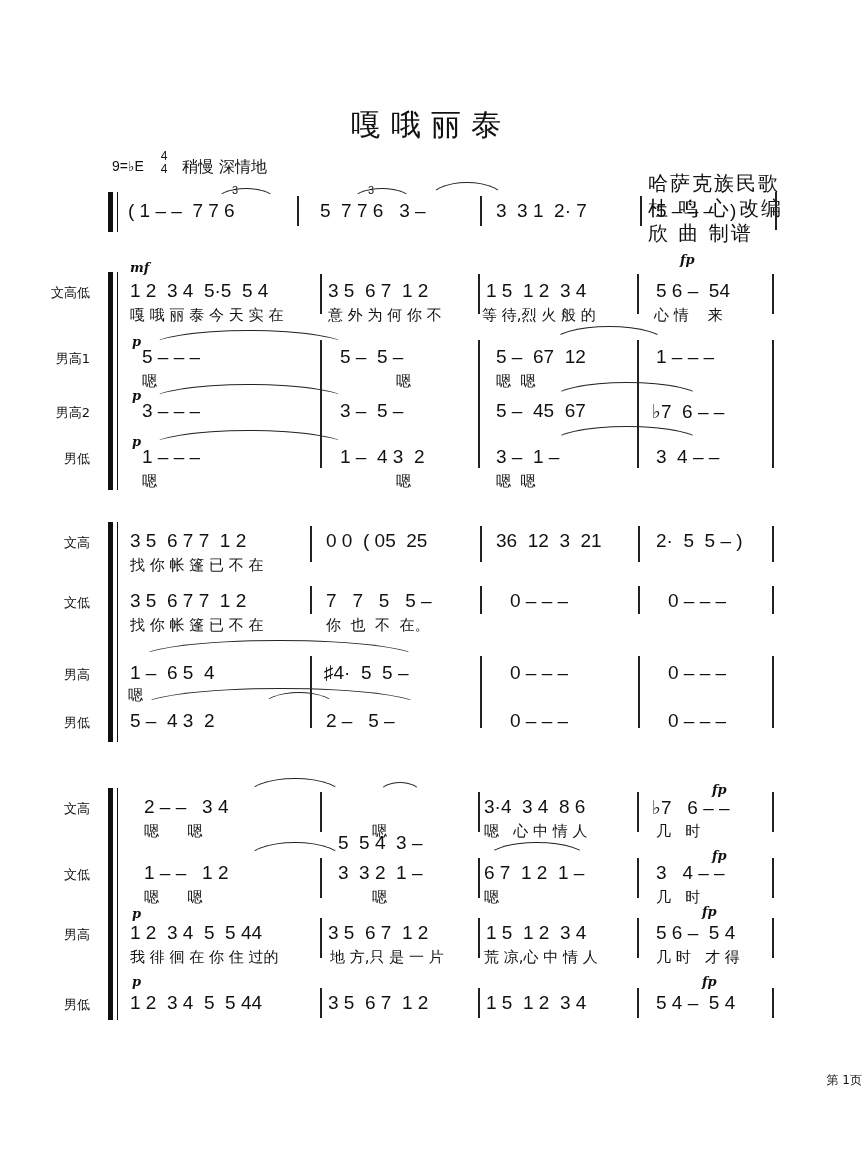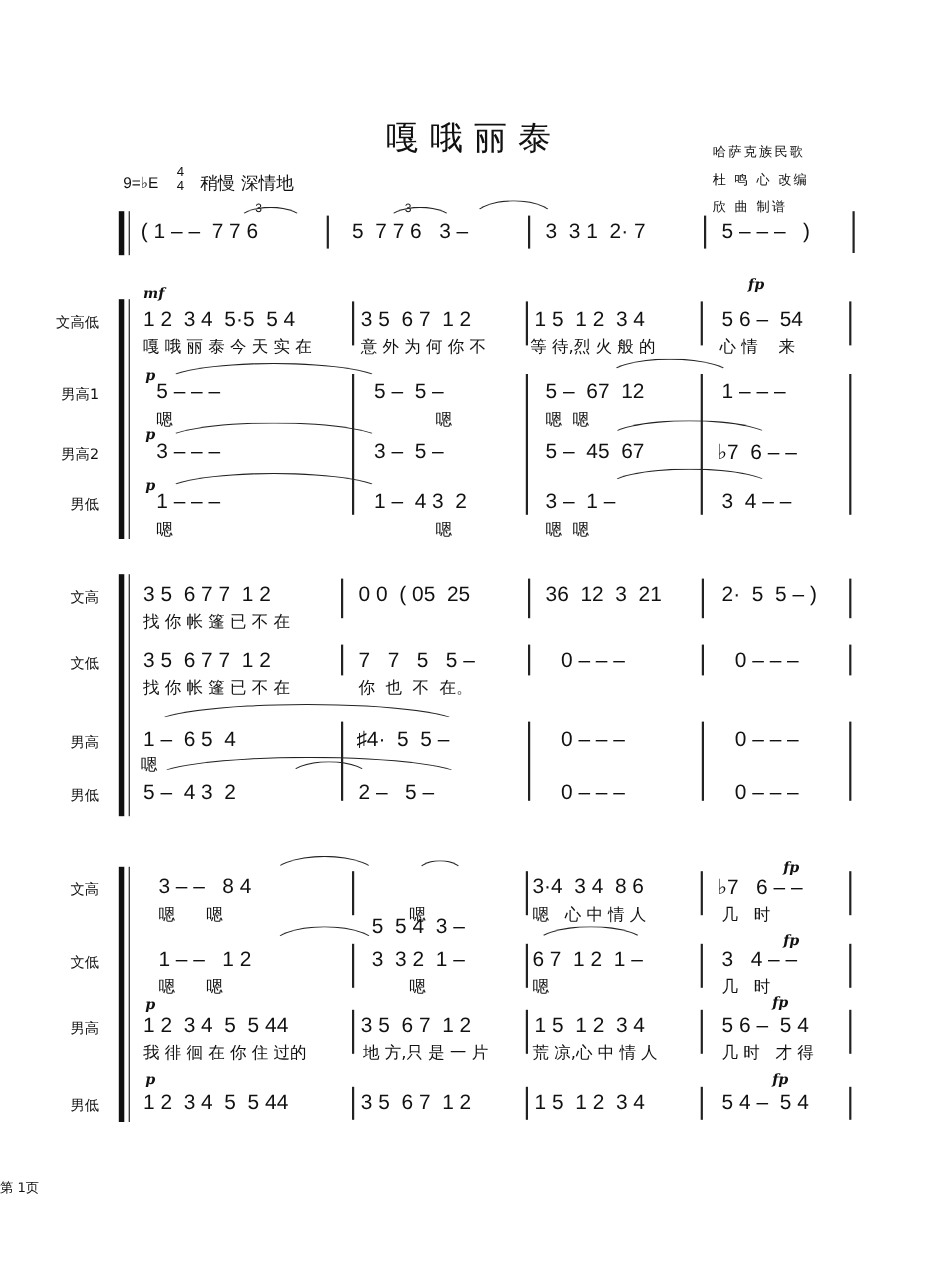--- a/index.html
+++ b/index.html
@@ -1,31 +1,31 @@
 <!DOCTYPE html>
 <html><head>
 <meta charset="utf-8">
 <style>
   html,body{margin:0;padding:0;background:#fff;}
   body{width:862px;height:1156px;position:relative;overflow:hidden;font-family:"Liberation Sans","DejaVu Sans",sans-serif;color:#111;}
   .abs{position:absolute;}
   .title{left:0;width:862px;top:105px;text-align:center;font-size:30px;letter-spacing:10px;font-family:"DejaVu Sans",sans-serif;}
-  .credit{left:648px;font-size:12px;letter-spacing:2px;font-family:"DejaVu Sans",sans-serif;}
+  .credit{left:648px;font-size:20px;letter-spacing:2px;font-family:"DejaVu Sans",sans-serif;margin-top:40px;}
   .keysig{left:112px;top:158px;font-size:14px;}
   .tempo{left:182px;top:157px;font-size:16px;font-family:"DejaVu Sans",sans-serif;}
   .tsig{left:158px;top:150px;font-size:12px;line-height:13px;text-align:center;width:12px;}
   .label{font-size:13px;font-family:"DejaVu Sans",sans-serif;text-align:right;width:58px;left:32px;}
   .row{left:130px;height:24px;font-size:19px;font-weight:normal;white-space:pre;}
   .lyr{left:130px;font-size:15px;white-space:pre;font-family:"DejaVu Sans",sans-serif;letter-spacing:0px;}
   .bracket{width:5px;background:#111;left:108px;}
   .bracket2{width:1px;background:#111;left:117px;}
   .bar{width:1.5px;background:#222;}
   .dyn{font-style:italic;font-family:"DejaVu Serif",serif;font-size:13px;font-weight:bold;}
   .arc{border:1.3px solid #222;border-bottom:none;border-left-color:transparent;border-right-color:transparent;border-radius:50%/100% 100% 0 0;}
-  .footer{left:0;width:862px;top:1072px;text-align:left;font-size:12px;font-family:"DejaVu Sans",sans-serif;}
+  .footer{left:0;width:862px;top:1072px;text-align:right;font-size:12px;font-family:"DejaVu Sans",sans-serif;}
 </style>
 </head>
 <body>
 
 <div class="abs title">嘎哦丽泰</div>
 <div class="abs credit" style="top:130px">哈萨克族民歌</div>
 <div class="abs credit" style="top:155px">杜 鸣 心 改编</div>
 <div class="abs credit" style="top:180px">欣  曲  制谱</div>
 
 <div class="abs keysig">9=♭E</div>
@@ -152,21 +152,21 @@
 <div class="abs bar" style="left:638px;top:586px;height:28px"></div>
 <div class="abs bar" style="left:638px;top:656px;height:72px"></div>
 <div class="abs bar" style="left:772px;top:526px;height:36px"></div>
 <div class="abs bar" style="left:772px;top:586px;height:28px"></div>
 <div class="abs bar" style="left:772px;top:656px;height:72px"></div>
 
 <div class="abs bracket" style="top:788px;height:232px"></div>
 <div class="abs bracket2" style="top:788px;height:232px"></div>
 
 <div class="abs label" style="top:800px">文高</div>
-<div class="abs row" style="left:144px;top:796px">3 – –   8 4</div>
+<div class="abs row" style="left:144px;top:796px">2 – –   3 4</div>
 <div class="abs row" style="left:338px;top:832px">5  5 4  3 –</div>
 <div class="abs row" style="left:484px;top:796px">3·4  3 4  8 6</div>
 <div class="abs row" style="left:652px;top:796px">♭7   6 – –</div>
 <div class="abs lyr" style="left:144px;top:822px">嗯      嗯</div>
 <div class="abs lyr" style="left:372px;top:822px">嗯</div>
 <div class="abs lyr" style="left:484px;top:822px">嗯   心 中 情 人</div>
 <div class="abs lyr" style="left:656px;top:822px">几   时</div>
 <div class="abs dyn" style="left:712px;top:782px">fp</div>
 <div class="abs arc" style="left:246px;top:778px;width:96px;height:18px"></div>
 <div class="abs arc" style="left:378px;top:782px;width:42px;height:12px"></div>

